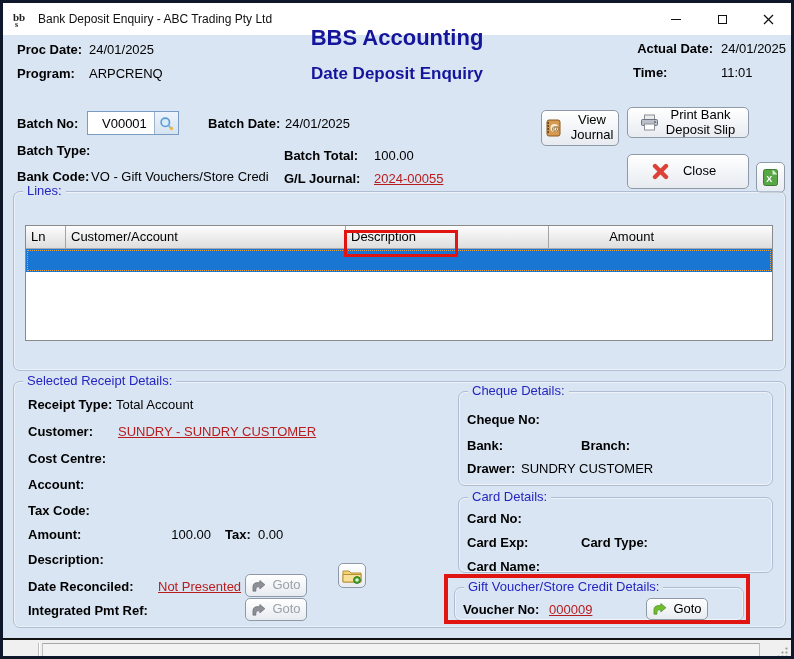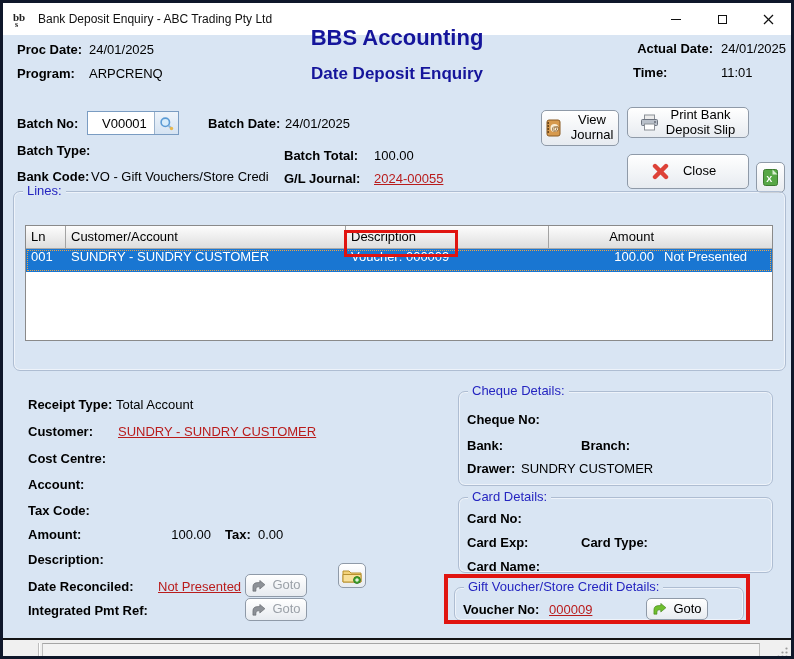--- a/index.html
+++ b/index.html
@@ -70,21 +70,21 @@
   }
   
   .table {
     position:absolute; left:22px; top:206px; width:748px; height:116px;
     background:#fff; border:1px solid #8a8a8a;margin-top:16px;
   }
   .thead { display:flex; height:23px; background:linear-gradient(#fdfdfd,#dedede); border-bottom:1px solid #a9a9a9; }
   .th { padding:3px 5px; border-right:1px solid #a3a3a3; overflow:hidden; }
   .th:last-child { border-right:none; }
   .trow { display:flex; height:23px; background:#1976d2; color:#fff; outline:1px dotted #e8a44a; outline-offset:-2px; cursor:pointer; }
-  .td { padding:0 5px; overflow:hidden; white-space:nowrap; }
+  .td { padding:20px 5px; overflow:hidden; white-space:nowrap; }
   .c-ln { width:40px; } .c-cust { width:280px; } .c-desc { width:203px; }
   .c-amt { width:110px; text-align:right; } .c-date { flex:1; }
   
   .redbox { position:absolute; border:3px solid #e01410; pointer-events:none; }
   
   .statusbar {
     position:absolute; left:0; top:635px; width:100%; height:24px;
     background:#f0f0f0; border-top:2px solid #141414;
   }
   .sb-sep { position:absolute; left:35px; top:3px; width:1px; height:16px; background:#bdbdbd; box-shadow:1px 0 0 #fff; }
@@ -208,20 +208,23 @@
     </div>
     <div class="trow">
       <div class="td c-ln">001</div>
       <div class="td c-cust">SUNDRY - SUNDRY CUSTOMER</div>
       <div class="td c-desc">Voucher: 000009</div>
       <div class="td c-amt">100.00</div>
       <div class="td c-date">Not Presented</div>
     </div>
   </div>
 
+  <div class="groupbox" style="left:10px;top:378px;width:773px;height:247px">
+    <span class="legend">Selected Receipt Details:</span>
+  </div>
 
   <span class="abs lbl" style="left:25px;top:394px">Receipt Type:</span>
   <span class="abs" style="left:113px;top:394px">Total Account</span>
 
   <span class="abs lbl" style="left:25px;top:421px">Customer:</span>
   <span class="abs link" style="left:115px;top:421px">SUNDRY - SUNDRY CUSTOMER</span>
 
   <span class="abs lbl" style="left:25px;top:448px">Cost Centre:</span>
   <span class="abs lbl" style="left:25px;top:474px">Account:</span>
   <span class="abs lbl" style="left:25px;top:500px">Tax Code:</span>

